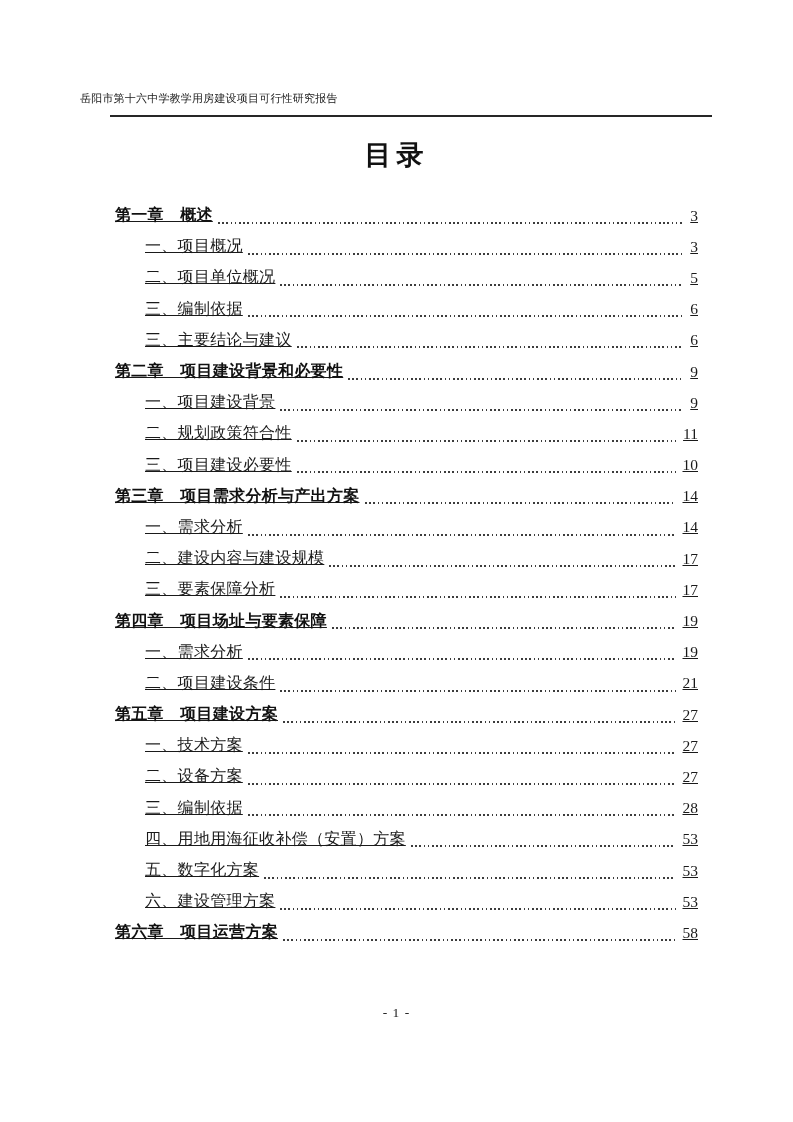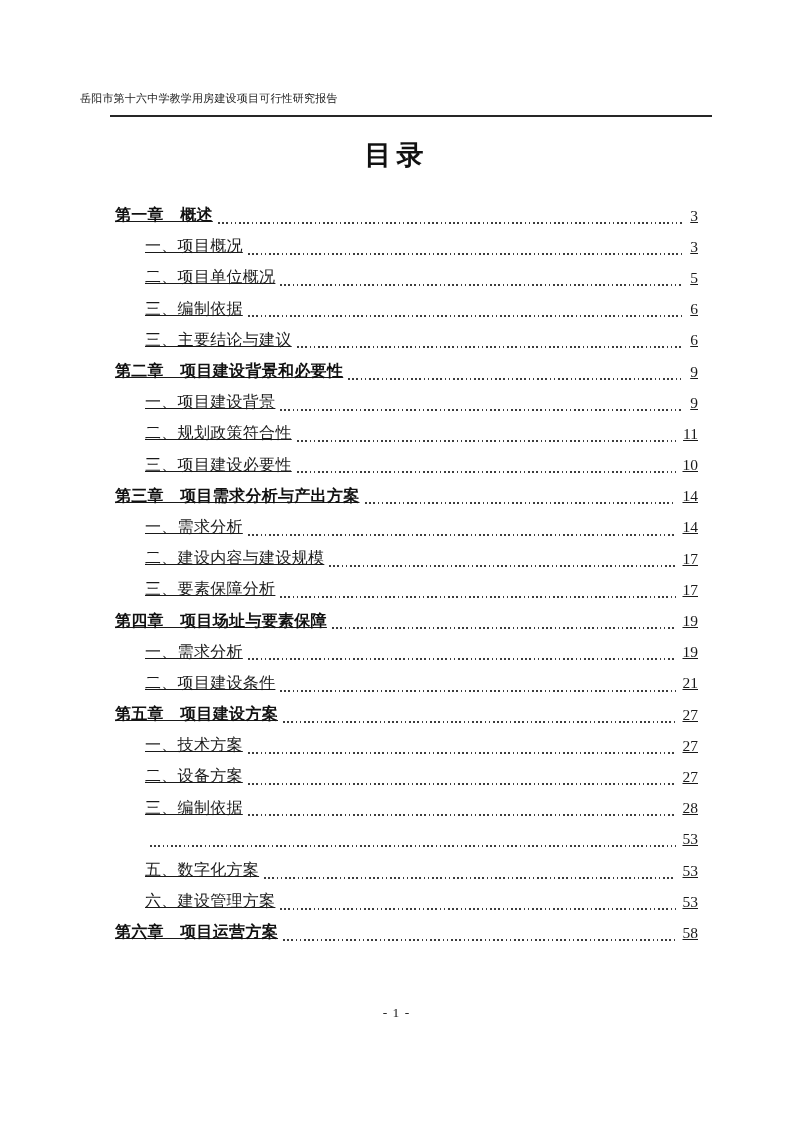--- a/index.html
+++ b/index.html
@@ -201,20 +201,21 @@
     <span class="toc-label">二、设备方案</span>
     <span class="toc-dots"></span>
     <span class="toc-page">27</span>
   </div>
       <div class="toc-row sub">
     <span class="toc-label">三、编制依据</span>
     <span class="toc-dots"></span>
     <span class="toc-page">28</span>
   </div>
       <div class="toc-row sub">
+    <span class="toc-label">四、用地用海征收补偿（安置）方案</span>
     <span class="toc-dots"></span>
     <span class="toc-page">53</span>
   </div>
       <div class="toc-row sub">
     <span class="toc-label">五、数字化方案</span>
     <span class="toc-dots"></span>
     <span class="toc-page">53</span>
   </div>
       <div class="toc-row sub">
     <span class="toc-label">六、建设管理方案</span>

